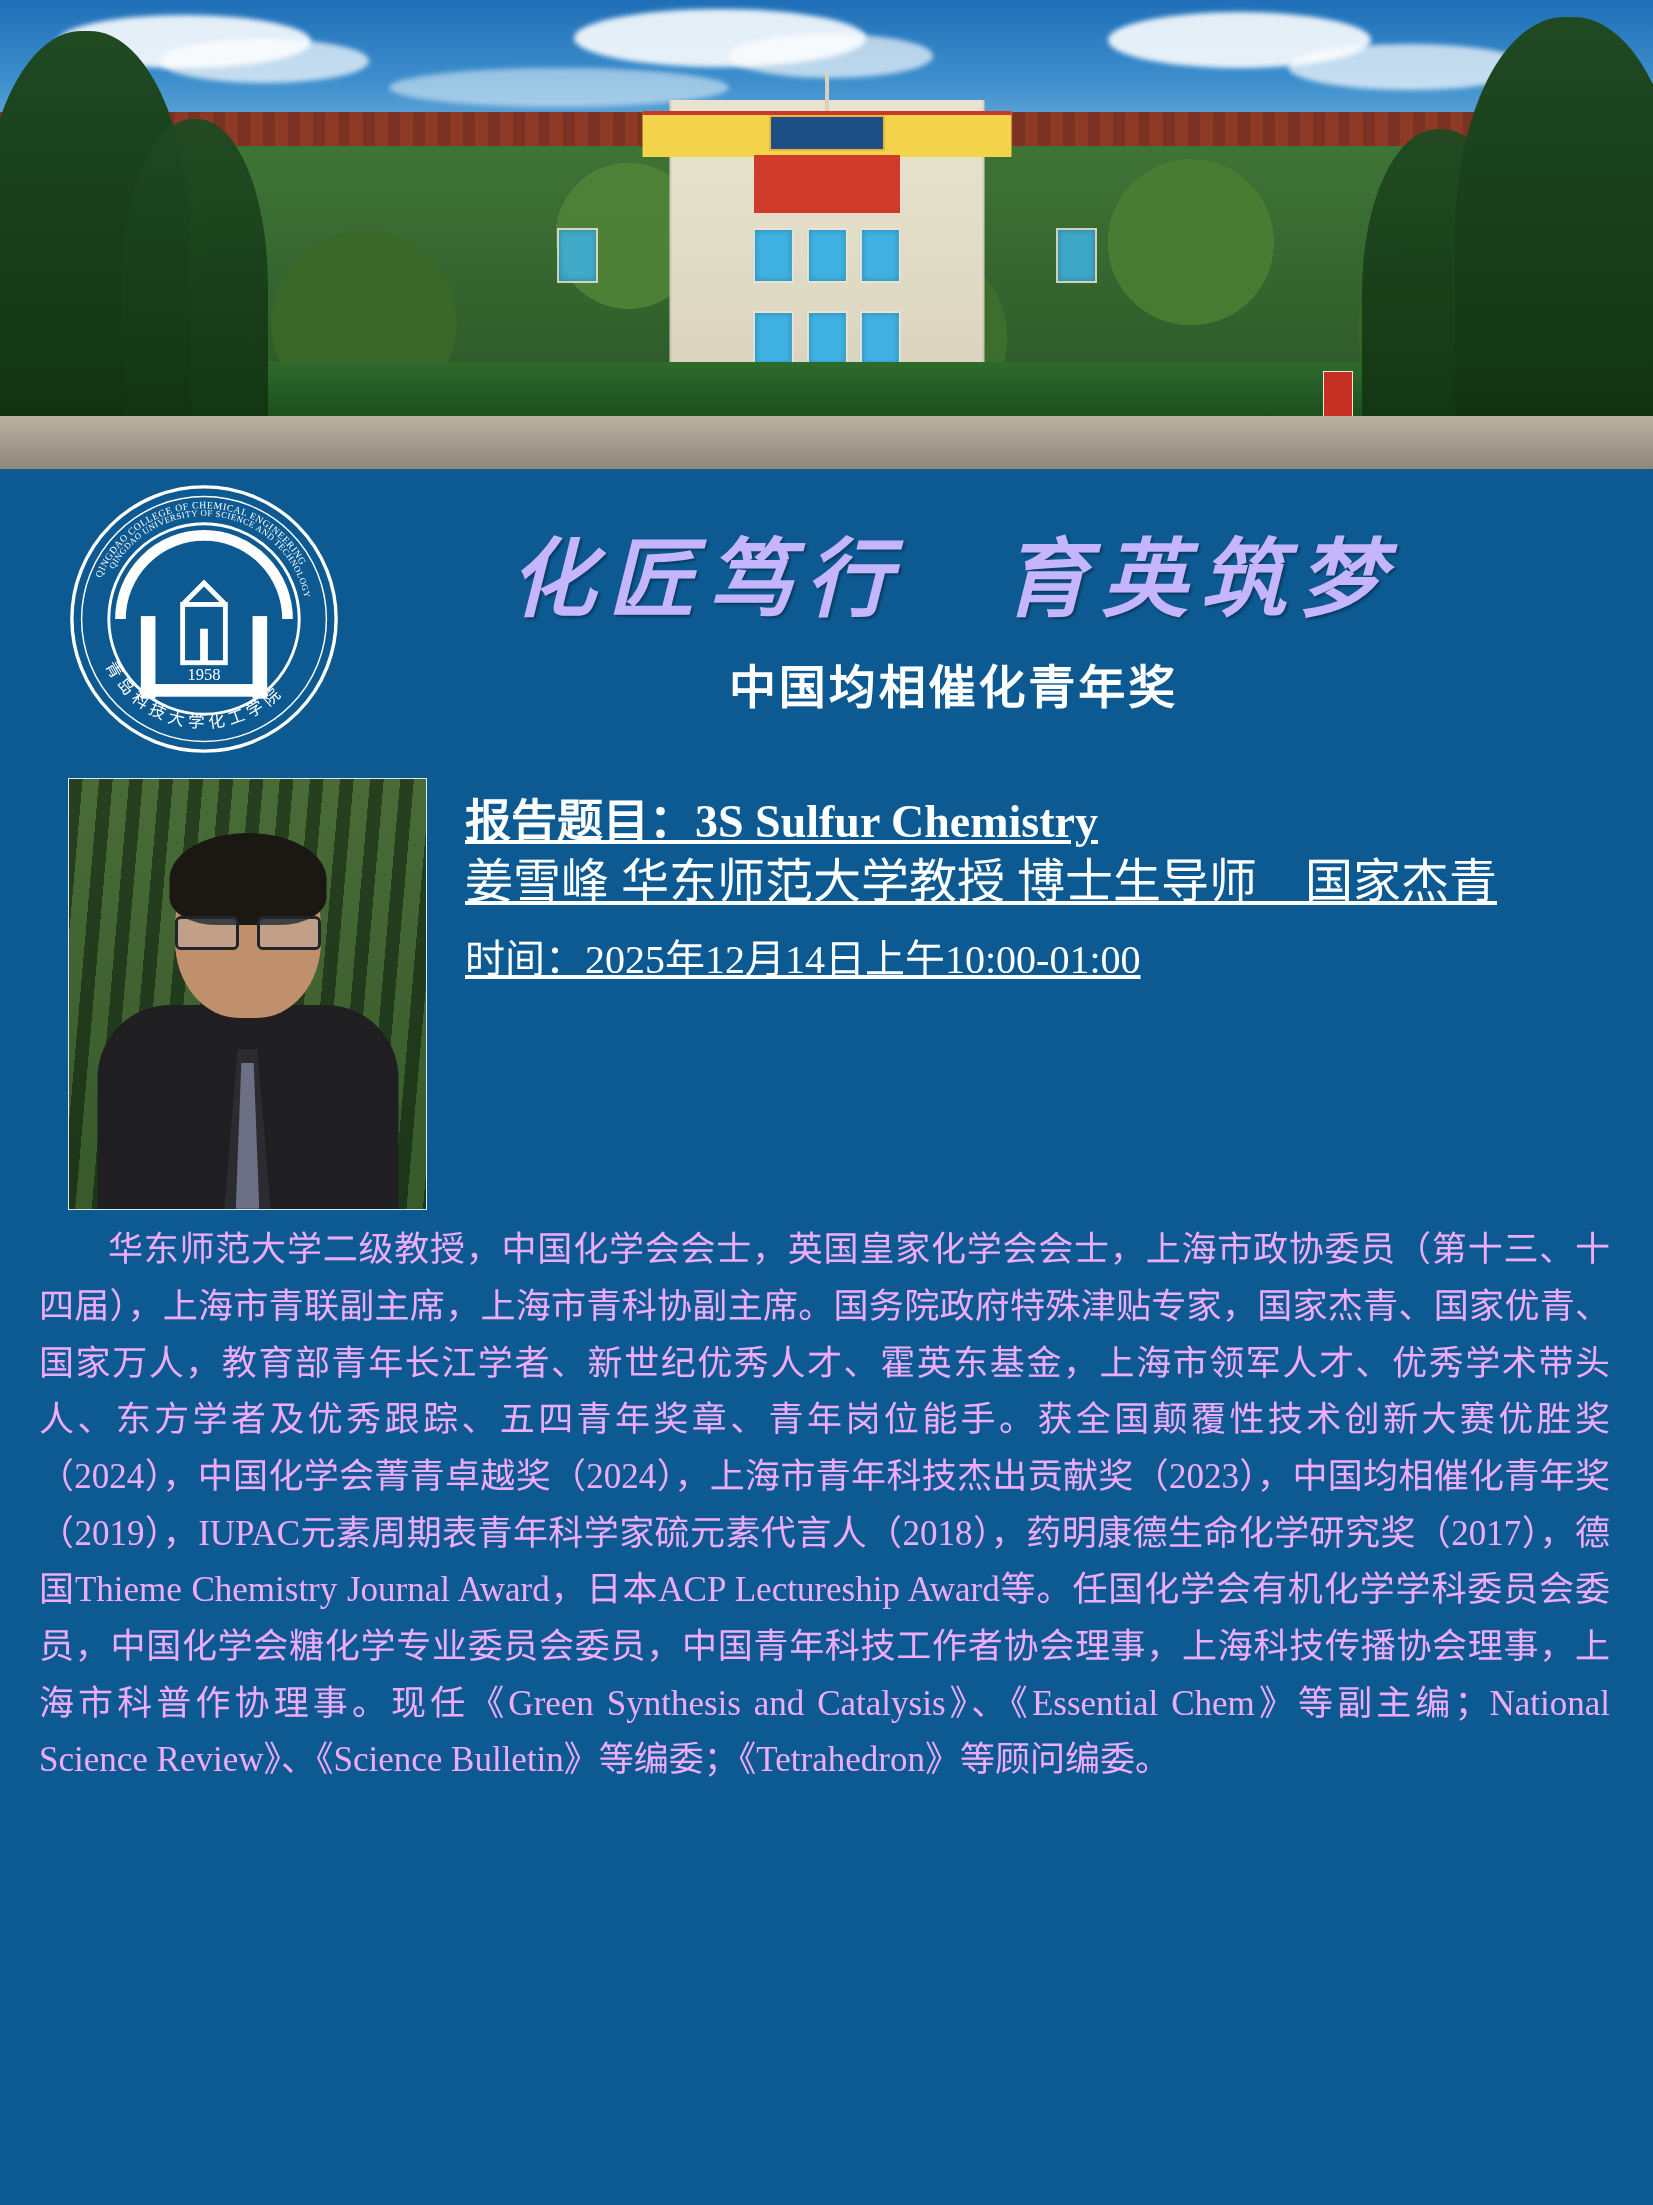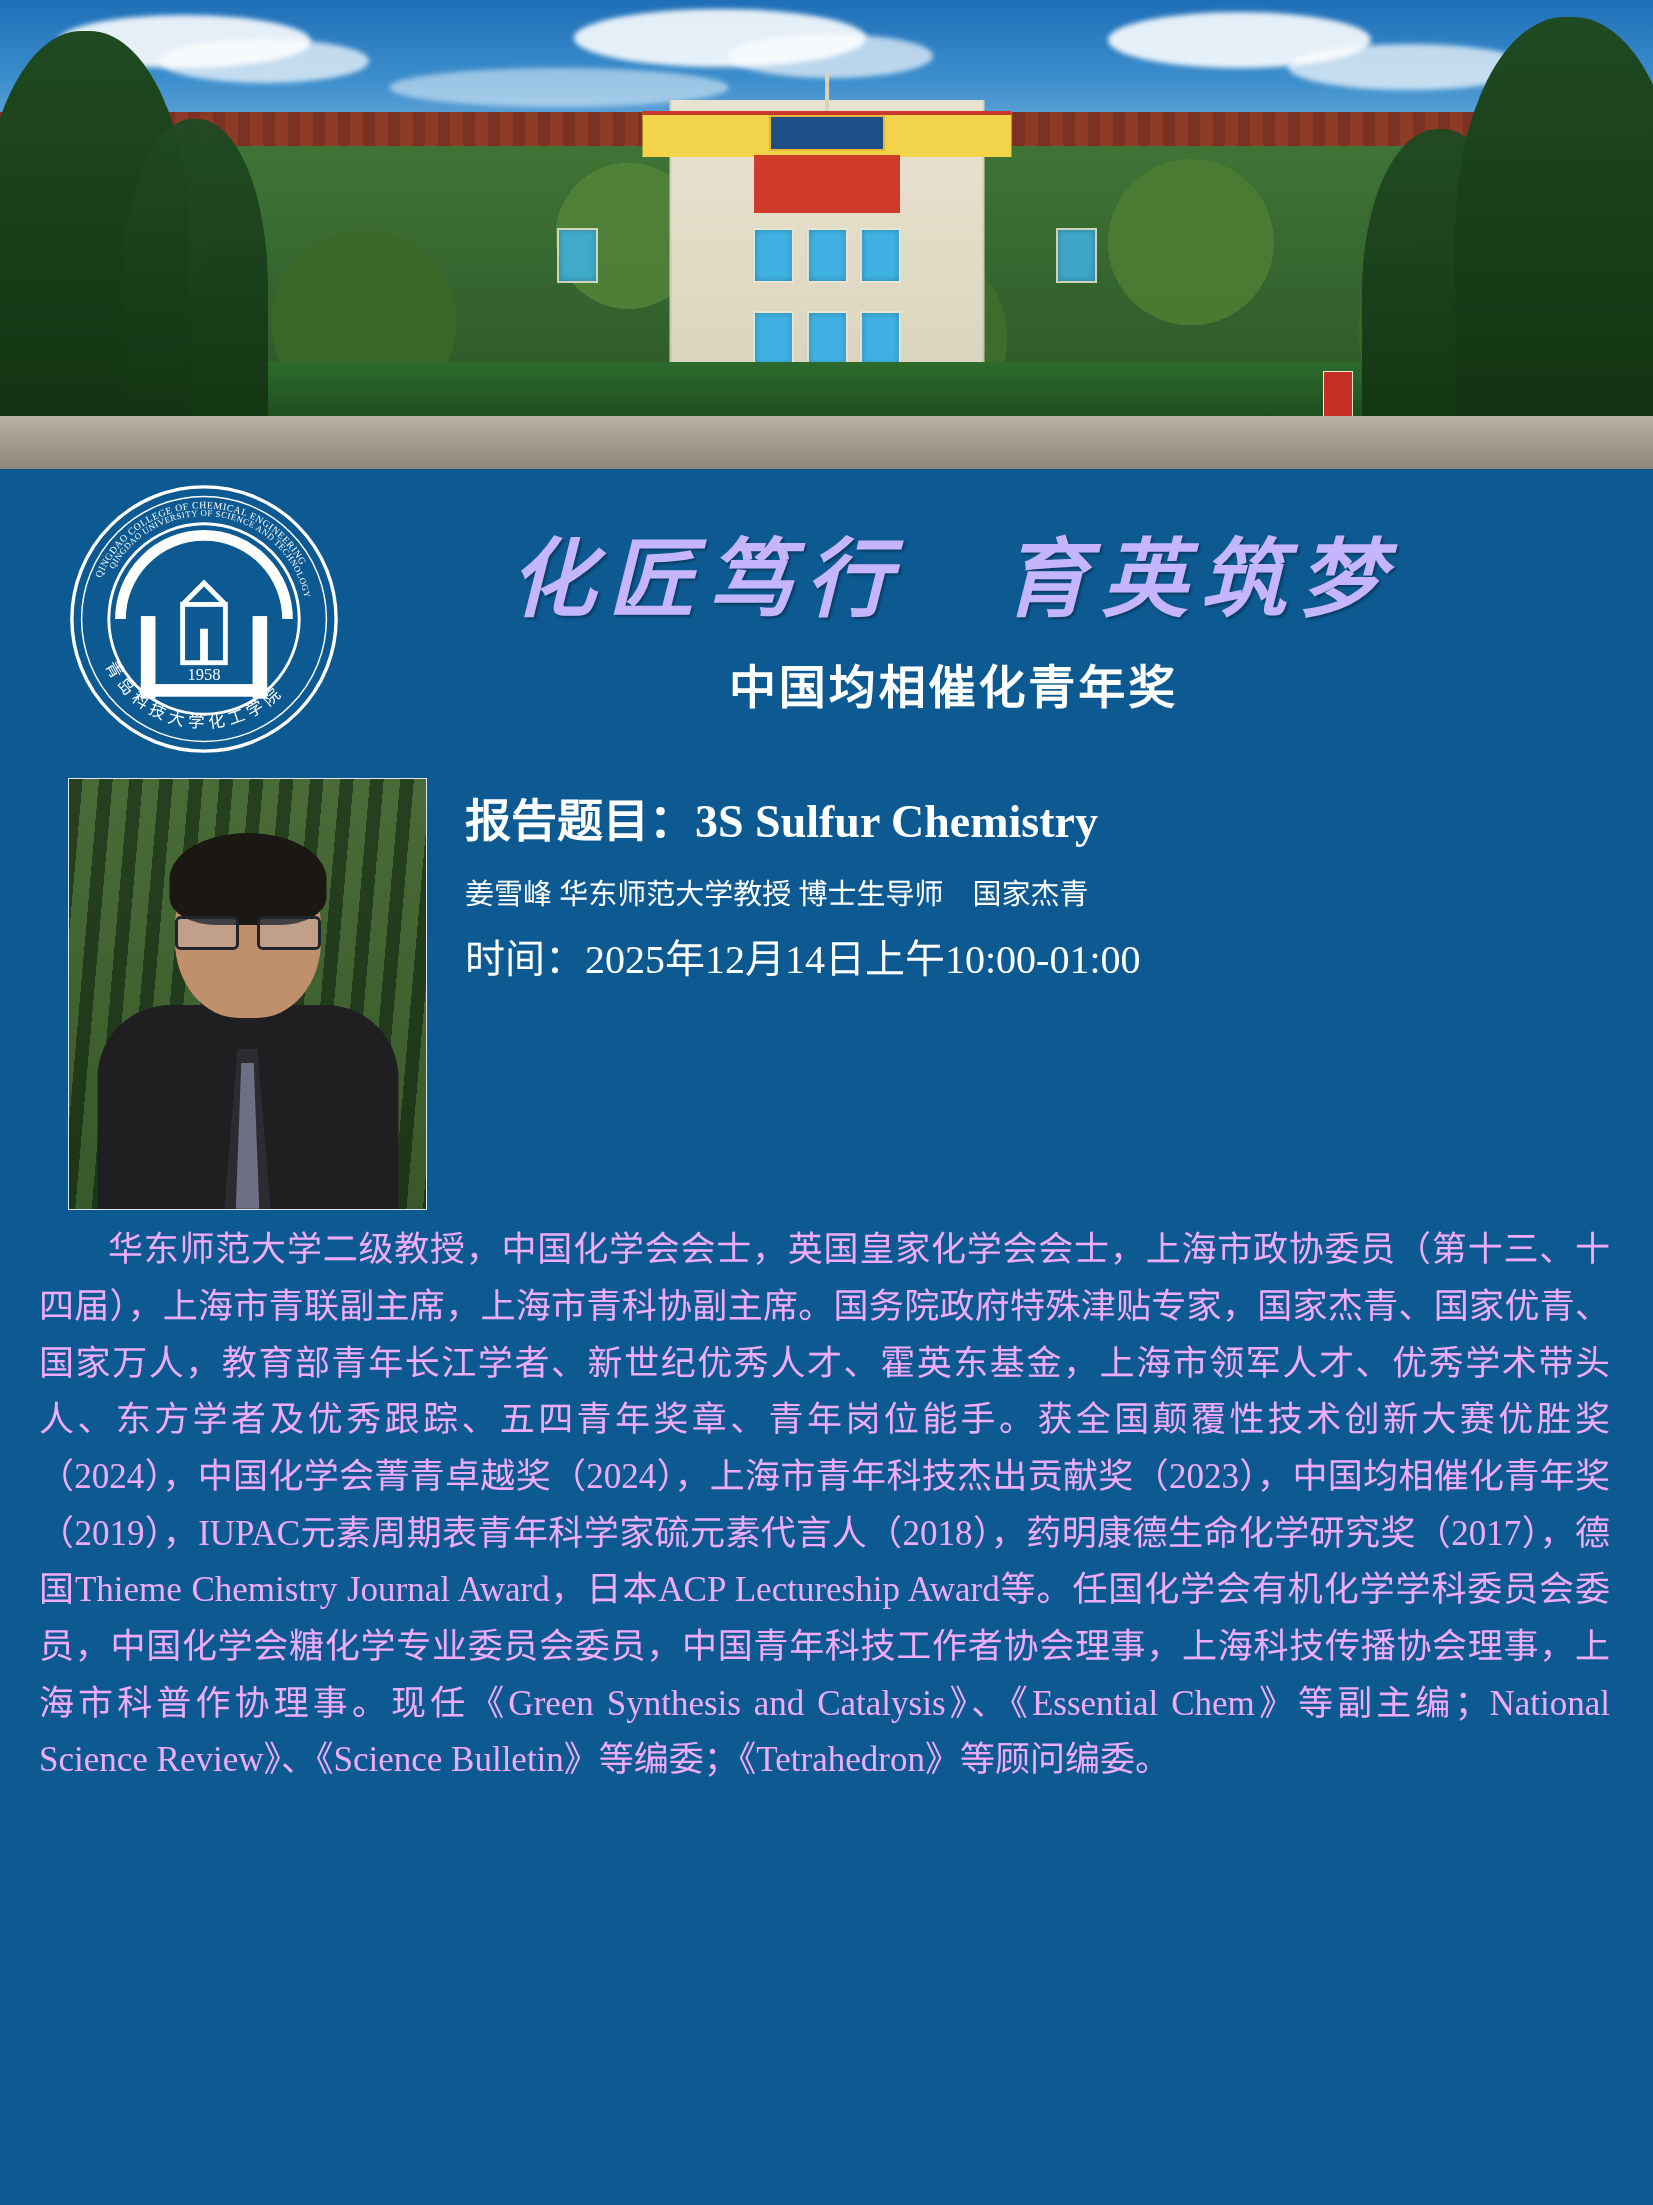--- a/index.html
+++ b/index.html
@@ -301,34 +301,34 @@
     width: 31px; height: 146px;
     background: #6d6f84;
     clip-path: polygon(30% 0, 70% 0, 88% 100%, 12% 100%);
   }
 
   .info-text {
     flex: 1;
     padding-left: 38px;
     padding-right: 29px;
     color: #ffffff;
+    text-decoration: underline;
   }
   .talk-title {
     font-size: 46px;
     font-weight: bold;
     line-height: 1.25;
     margin-top: 15.6px;
     white-space: nowrap;
   }
   .talk-title .en {
     font-family: "Liberation Serif", serif;
   }
   .speaker {
-    margin-top: 25px;
-    font-size: 29px;
+    font-size: 48px;
     line-height: 1.3;
     white-space: nowrap;
   }
   .meta {
     margin-top: 17.5px;
     font-size: 40px;
     line-height: 1.45;
     white-space: nowrap;
   }
 

